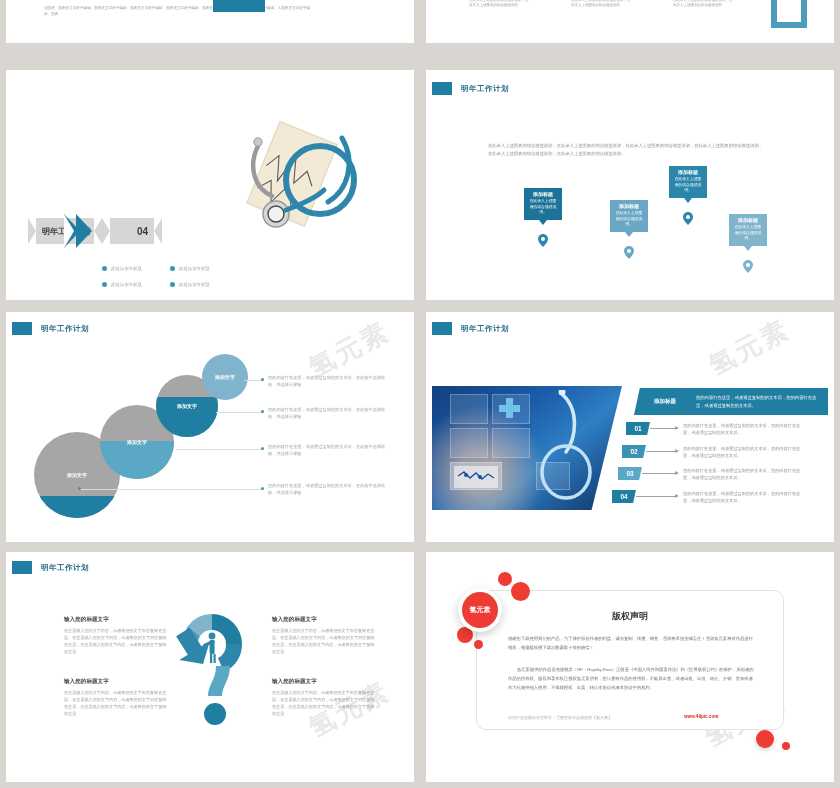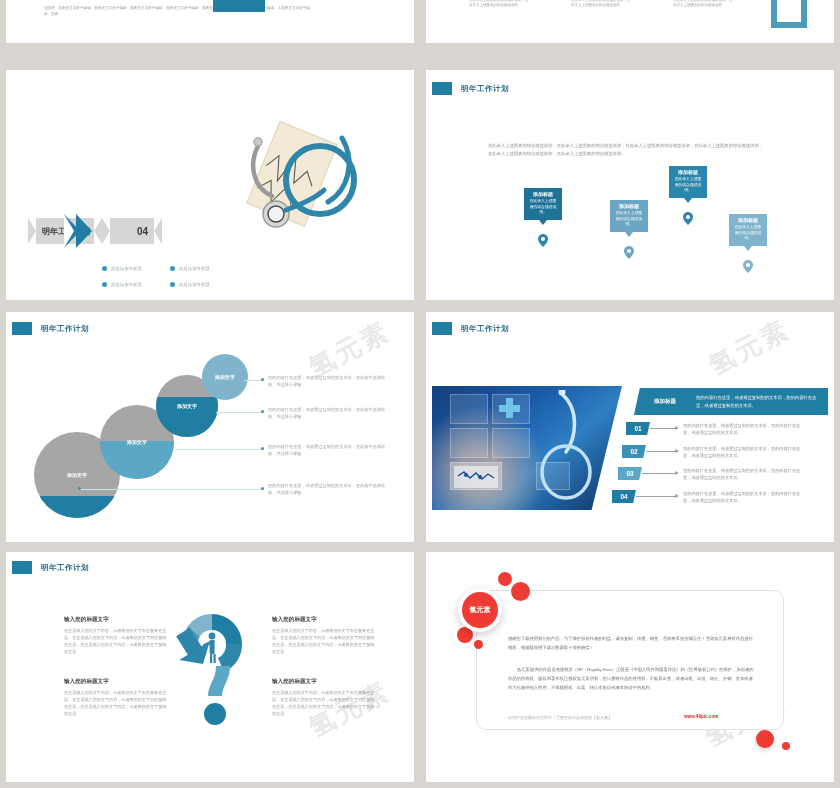--- a/index.html
+++ b/index.html
@@ -415,20 +415,21 @@
     <div class="redball" style="left:48px; top:88px; width:9px; height:9px;"></div>
     <div class="redball sh" style="left:330px; top:178px; width:18px; height:18px;"></div>
     <div class="redball" style="left:356px; top:190px; width:8px; height:8px;"></div>
 
     <div class="logo-ring" style="left:32px; top:36px; width:44px; height:44px;">
       <div class="logo-core" style="width:36px; height:36px; font-size:7px;">
         <span>氢元素</span>
       </div>
     </div>
 
+    <div class="cp-title" style="left:50px; top:58px; width:308px;">版权声明</div>
 
     <div class="cp-p" style="left:82px; top:82px; width:248px;">感谢您下载使用我们的产品，为了保护原创作者的利益，请勿复制、传播、销售，否则将承担法律责任！否则氢元素将对作品进行维权，根据版权侵下载次数索取十倍的赔偿！</div>
 
     <div class="cp-p" style="left:82px; top:113px; width:248px; text-indent:9px;">氢元素提供的作品是免版税类（RF：Royalty-Free）正版受《中国人民共和国著作法》和《世界版权公约》的保护，原创者的作品的所有权、版权和著作权已授权氢元素所有，您只拥有作品的使用权，不能再出售、或者出租、出借、转让、分销、发布或者作为礼物供他人使用，不得就授权、出卖、转让本协议或者本协议中的权利。</div>
 
     <div class="cp-foot" style="left:82px; top:163px;">使用中直接删除本页即可！需要更多作品请搜索【氢元素】</div>
     <div class="cp-url" style="left:258px; top:162px;">www.49pic.com</div>
   </div>
 
 </div>

